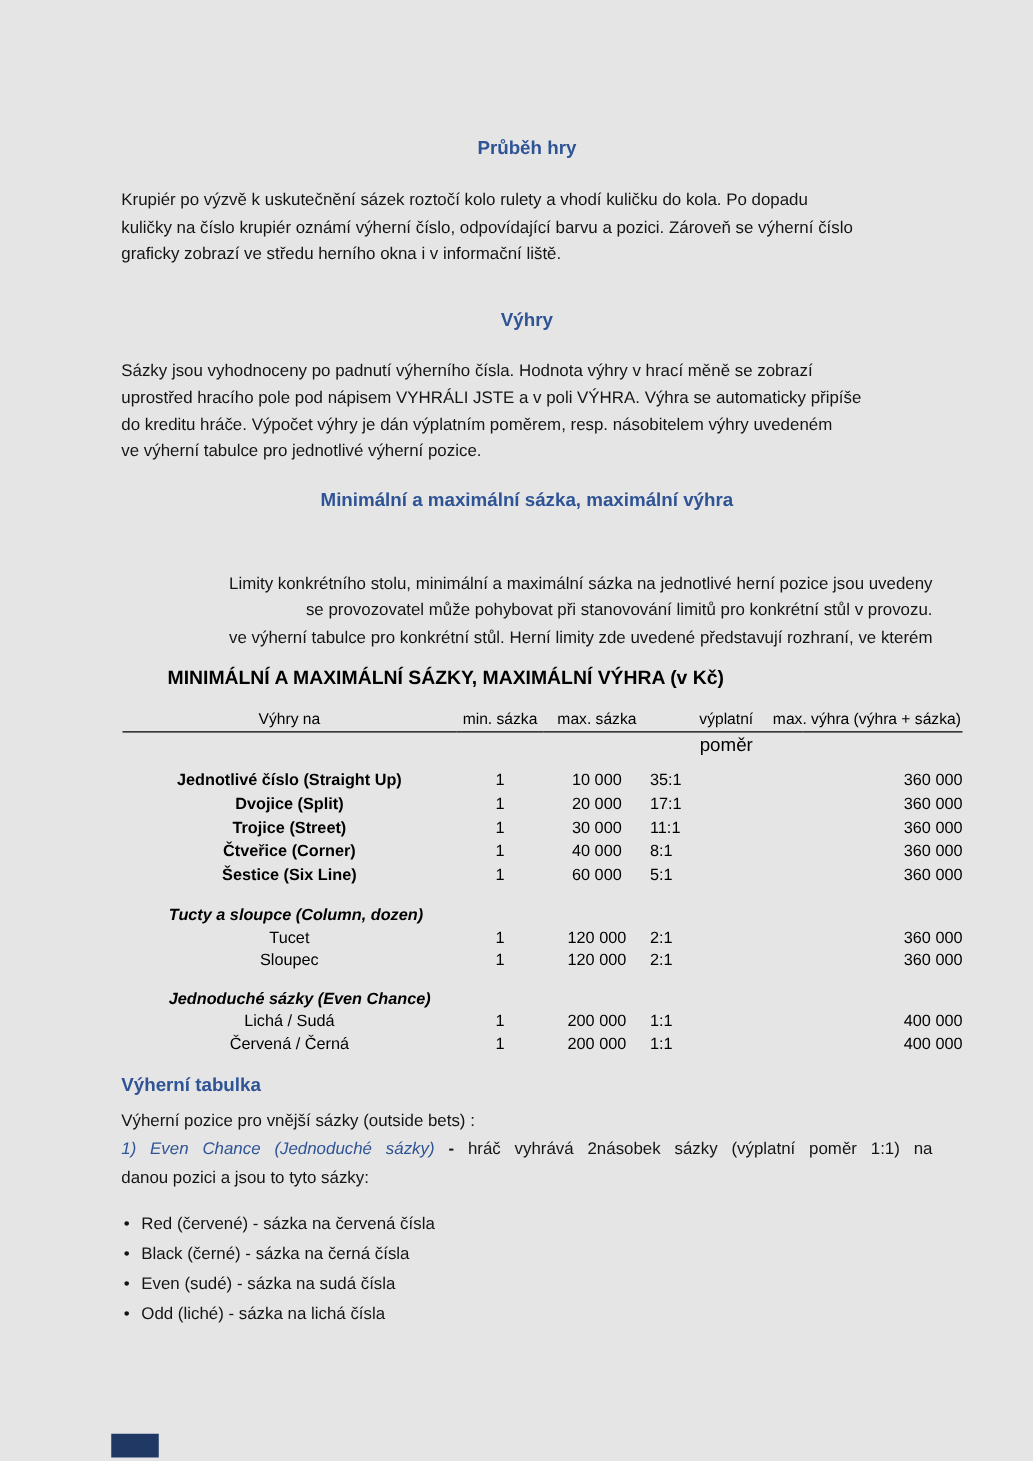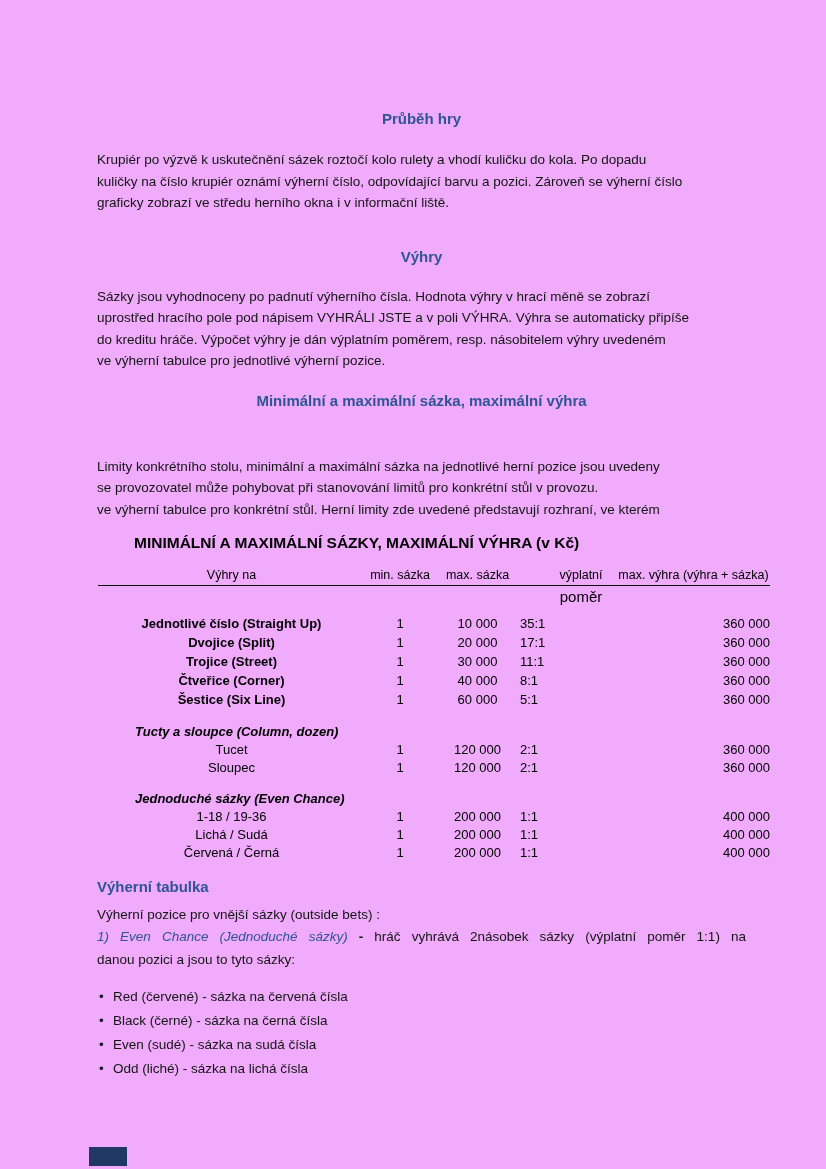--- a/index.html
+++ b/index.html
@@ -1,39 +1,39 @@
 <!DOCTYPE html>
 <html><head>
 <meta charset="utf-8">
 <style>
   html,body{margin:0;padding:0;background:#ffffff;}
   .page{
     position:relative;
     width:826px;height:1169px;
     margin:0 auto;
-    background:#f0abfc;
+    background:#e5e5e5;
     box-sizing:border-box;
     padding:0 80px 4px 97px;
     overflow:hidden;
     font-family:"Liberation Sans","DejaVu Sans",sans-serif;
     color:#141414;
   }
   .doc-h{
     margin:0;
     font-size:15px;font-weight:bold;line-height:20px;
     color:#2F5496;text-align:center;
   }
   .h1{margin-top:109px;}
   .h2{margin-top:33px;}
   .h3{margin-top:19px;}
   .para{margin:0;font-size:13.5px;}
   .pline{line-height:21.5px;white-space:nowrap;}
   .p1{margin-top:20px;}
   .p2{margin-top:19px;}
-  .p3{margin-top:45px;}
+  .p3{margin-top:45px;text-align:right;}
   .tbl-title{
     margin:13px 0 0 37px;
     font-size:15.5px;font-weight:bold;line-height:20px;color:#000;
     white-space:nowrap;
   }
   table.rates{
     border-collapse:collapse;table-layout:fixed;
     width:672px;margin:12px 0 0 1px;
     font-size:13px;color:#000;
   }
@@ -196,27 +196,20 @@
           <td class="r-ratio">2:1</td>
           <td class="r-win">360 000</td>
         </tr>
         <tr class="spacer ">
           <td colspan="5"></td>
         </tr>
         <tr class="glabel">
           <td colspan="5">Jednoduché sázky (Even Chance)</td>
         </tr>
         <tr class="data slim">
-          <td class="r-name">1-18 / 19-36</td>
-          <td class="r-min">1</td>
-          <td class="r-max">200 000</td>
-          <td class="r-ratio">1:1</td>
-          <td class="r-win">400 000</td>
-        </tr>
-        <tr class="data slim">
           <td class="r-name">Lichá / Sudá</td>
           <td class="r-min">1</td>
           <td class="r-max">200 000</td>
           <td class="r-ratio">1:1</td>
           <td class="r-win">400 000</td>
         </tr>
         <tr class="data slim">
           <td class="r-name">Červená / Černá</td>
           <td class="r-min">1</td>
           <td class="r-max">200 000</td>

